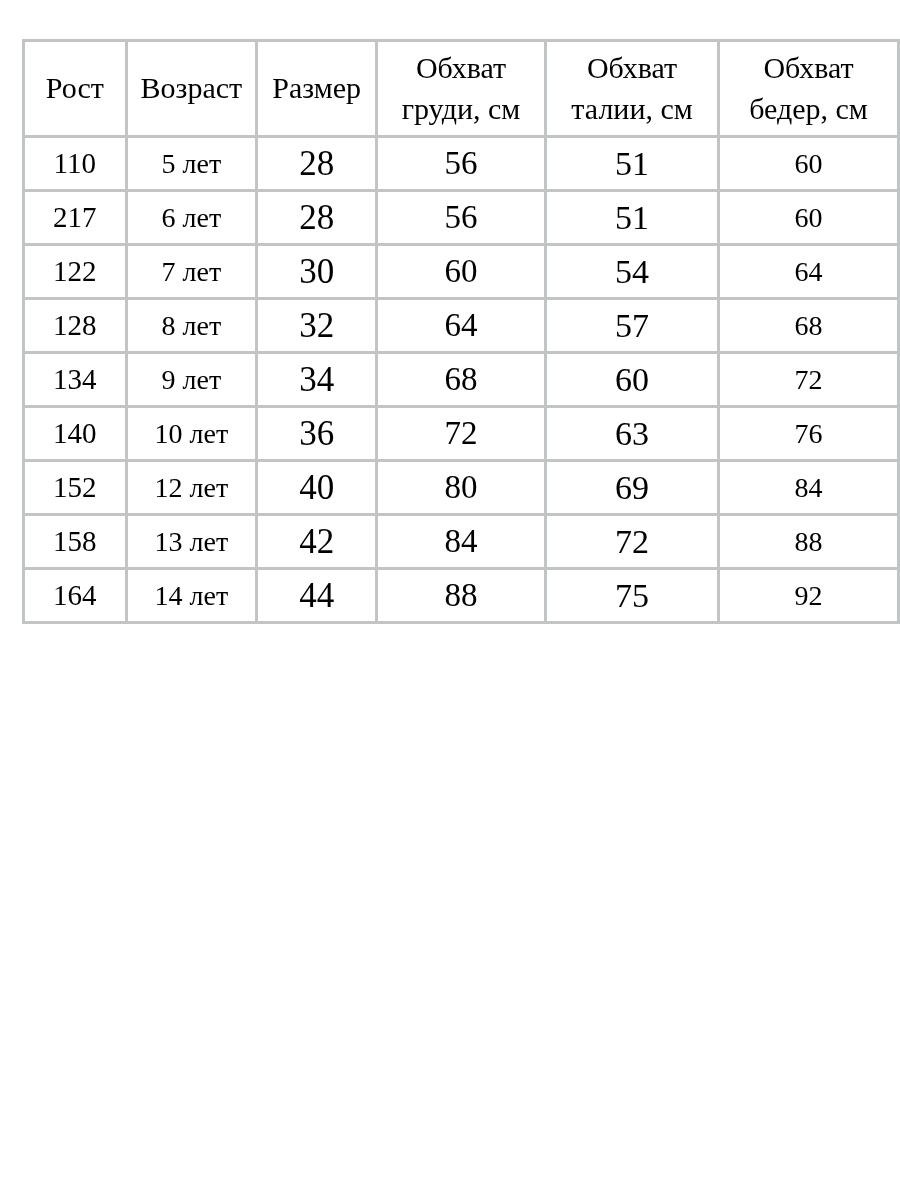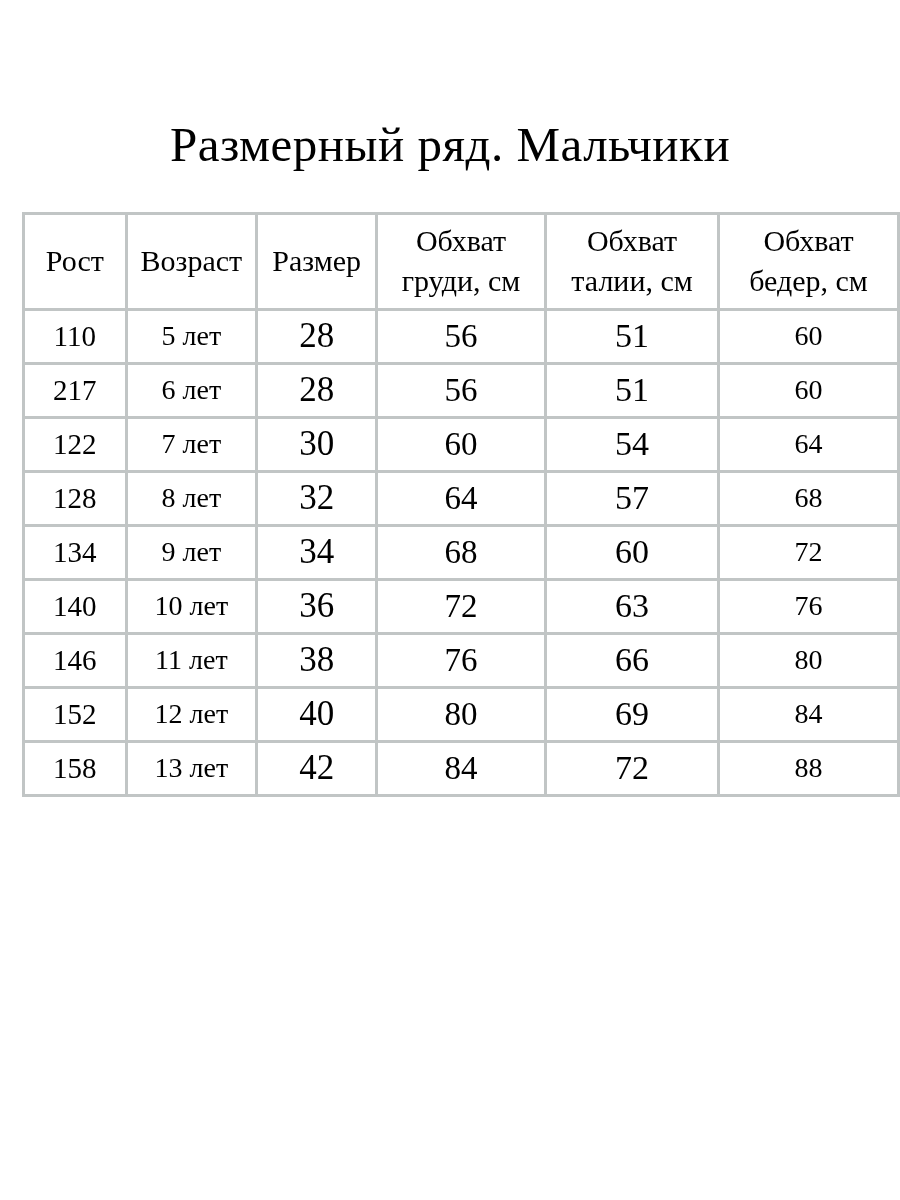--- a/index.html
+++ b/index.html
@@ -53,21 +53,20 @@
   tbody td.c1 { font-size: 28px; }
   tbody td.c2 { font-size: 35px; }
   tbody td.c3 { font-size: 33px; }
   tbody td.c4 { font-size: 34px; }
   tbody td.c5 { font-size: 28px; }
 </style>
 </head>
 <body>
 
 <div class="page">
-  <h1 class="title">Размерный ряд. Мальчики</h1>
   <table class="size-table">
     <colgroup>
       <col class="c0">
         <col class="c1">
         <col class="c2">
         <col class="c3">
         <col class="c4">
         <col class="c5">
     </colgroup>
     <thead>
@@ -123,38 +122,38 @@
         </tr>
         <tr>
           <td class="c0">140</td>
           <td class="c1">10 лет</td>
           <td class="c2">36</td>
           <td class="c3">72</td>
           <td class="c4">63</td>
           <td class="c5">76</td>
         </tr>
         <tr>
-          <td class="c0">146</td>
-          <td class="c1">11 лет</td>
-          <td class="c2">38</td>
-          <td class="c3">76</td>
-          <td class="c4">66</td>
-          <td class="c5">80</td>
-        </tr>
-        <tr>
           <td class="c0">152</td>
           <td class="c1">12 лет</td>
           <td class="c2">40</td>
           <td class="c3">80</td>
           <td class="c4">69</td>
           <td class="c5">84</td>
         </tr>
         <tr>
           <td class="c0">158</td>
           <td class="c1">13 лет</td>
           <td class="c2">42</td>
           <td class="c3">84</td>
           <td class="c4">72</td>
           <td class="c5">88</td>
         </tr>
+        <tr>
+          <td class="c0">164</td>
+          <td class="c1">14 лет</td>
+          <td class="c2">44</td>
+          <td class="c3">88</td>
+          <td class="c4">75</td>
+          <td class="c5">92</td>
+        </tr>
       </tbody>
   </table>
 </div>
 
 </body></html>

